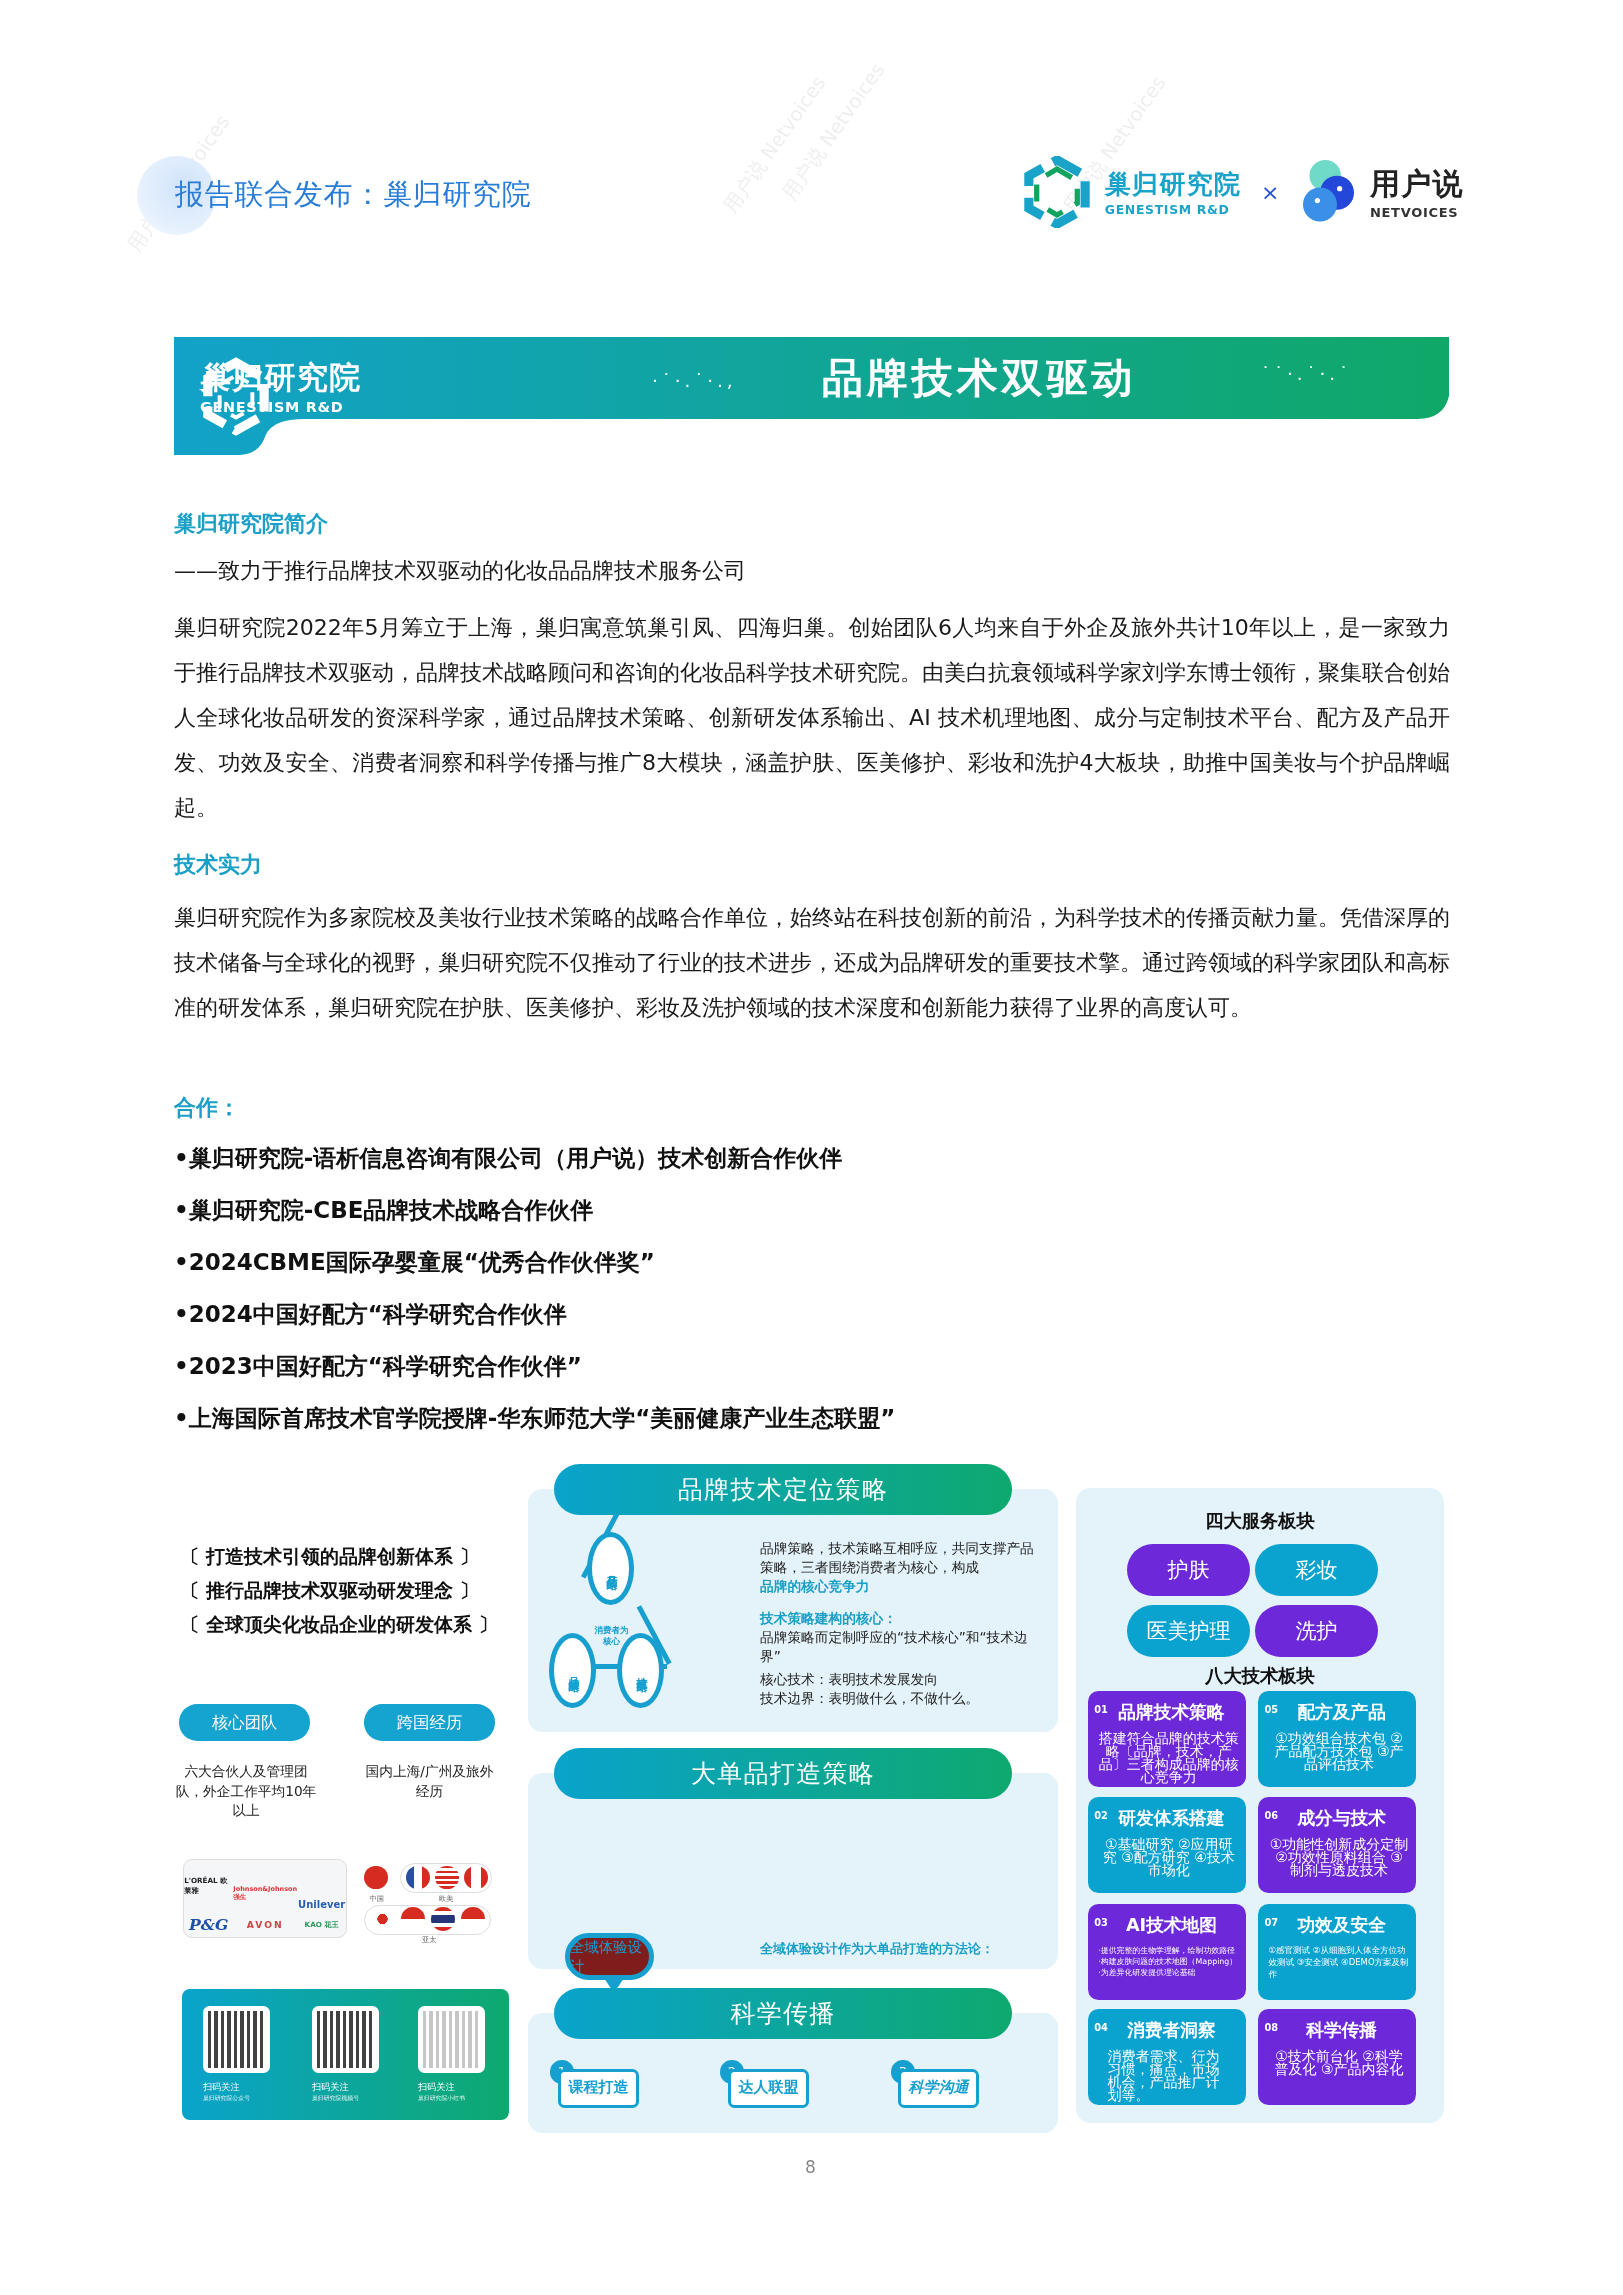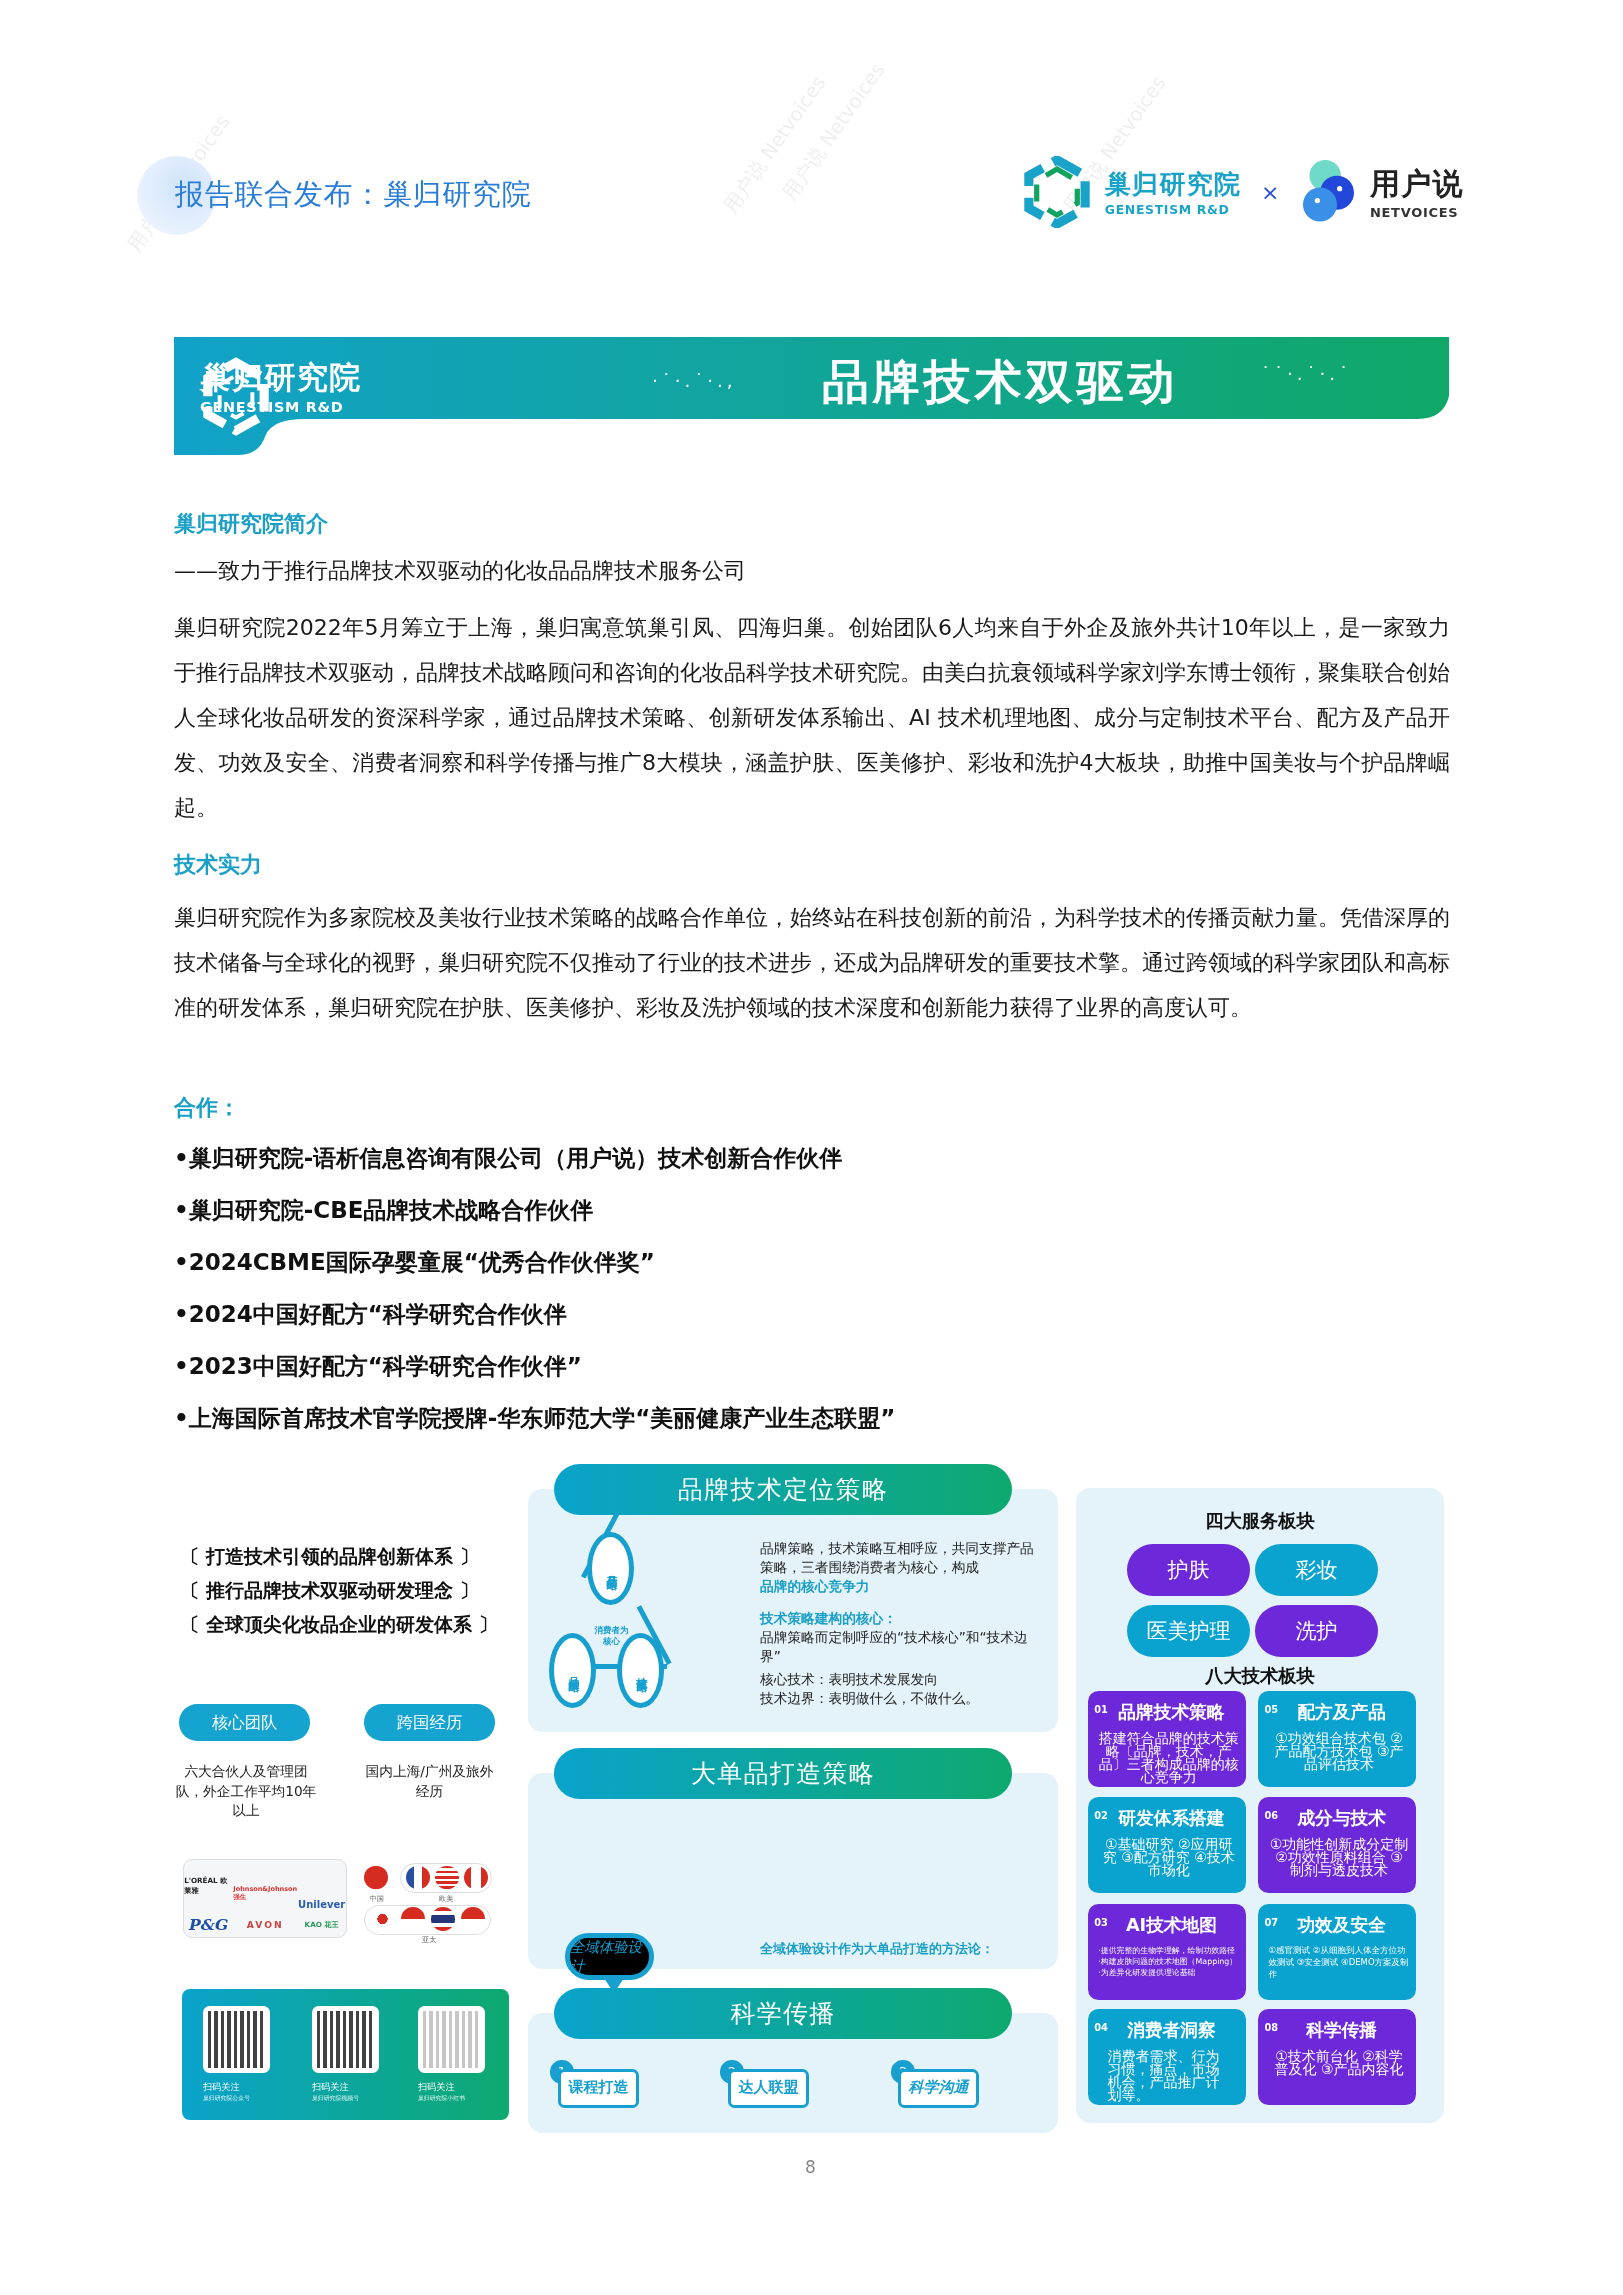--- a/index.html
+++ b/index.html
@@ -19,21 +19,21 @@
   .nv-mark { width: 59px; height: 72px; position: relative; }
   .nv-text .cn { font-size: 30px; color: #222; font-weight: bold; font-family: "DejaVu Serif", serif; }
   .nv-text .en { font-size: 13px; color: #333; letter-spacing: 0.7px; }
 
   
   .banner { position: absolute; left: 174px; top: 337px; width: 1275px; height: 118px; }
   .banner svg { position: absolute; left: 0; top: 0; }
   .banner-logo { position: absolute; left: 26px; top: 19.6px; display: flex; align-items: center; gap: 13px; }
   .banner-logo .cn { font-size: 31px; color: #fff; font-weight: bold; letter-spacing: 1.3px; }
   .banner-logo .en { font-size: 14.4px; color: #fff; letter-spacing: 0.7px; font-weight: bold; }
-  .banner-title { position: absolute; left: 648px; top: 14.4px; font-size: 47px; color: #fff; font-weight: bold; letter-spacing: 3.9px; }
+  .banner-title { position: absolute; left: 648px; top: 14.4px; font-size: 41px; color: #fff; font-weight: bold; letter-spacing: 3.9px; }
   .dots { position: absolute; color: #fff; font-size: 18.3px; letter-spacing: 3.9px; }
 
   
   .section-h { position: absolute; left: 174px; font-size: 22px; color: #1a9fc6; font-weight: bold; }
   .para { position: absolute; left: 174px; width: 1276px; font-size: 22px; line-height: 45px; color: #1a1a1a; text-align: justify; }
   .subtitle { position: absolute; left: 174px; top: 556px; font-size: 22px; color: #1a1a1a; }
   .coop-list { position: absolute; left: 174px; top: 1139px; list-style: none; }
   .coop-list li { font-size: 23px; font-weight: bold; height: 52px; line-height: 39px; color: #111; }
 
   
@@ -64,21 +64,21 @@
   
   .mid { position: absolute; left: 524px; top: 1447px; width: 537px; height: 687px; }
   .mid-panel { position: absolute; left: 3.9px; width: 530px; background: #e4f3fa; border-radius: 14.4px; }
   .mid-head { position: absolute; left: 30px; width: 458px; height: 51px; border-radius: 25.5px;
     background: linear-gradient(90deg, #0aa3cc, #0ea96f); color: #fff; font-size: 25px; text-align: center; line-height: 51px; letter-spacing: 1.3px; }
   .circle { position: absolute; border: 5.9px solid #169fcf; border-radius: 50%; background: #fff; display: flex; align-items: center; justify-content: center; }
   .vtext { writing-mode: vertical-rl; color: #169fcf; font-weight: bold; font-size: 11px; letter-spacing: 1.3px; }
   .m-text { position: absolute; left: 236px; font-size: 13.7px; line-height: 19px; color: #222; width: 281px; }
   .m-text .hl { color: #1a9fc6; font-weight: bold; }
   .m-conn { position: absolute; background: #169fcf; }
-  .ovalbox { position: absolute; border: 5.2px solid #169fcf; background: #000000; display: flex; align-items: center; justify-content: center; color: #169fcf; font-style: italic; }
+  .ovalbox { position: absolute; border: 5.2px solid #169fcf; background: #7f1d1d; display: flex; align-items: center; justify-content: center; color: #169fcf; }
   .step-card { position: absolute; top: 622px; width: 81px; height: 39px; border: 3.9px solid #169fcf; border-radius: 6.5px; background: #fff;
     color: #169fcf; font-weight: bold; font-size: 15px; text-align: center; line-height: 31px; }
   .step-num { position: absolute; top: 613px; width: 23.6px; height: 23.6px; border-radius: 50%; background: #169fcf; color: #fff; font-size: 13px; text-align: center; line-height: 23.6px; }
 
   
   .right { position: absolute; left: 1076px; top: 1488px; width: 368px; height: 635px; background: #e4f3fa; border-radius: 14.4px; }
   .r-title { position: absolute; left: 0; width: 100%; text-align: center; font-size: 18.3px; font-weight: bold; color: #111; }
   .svc { position: absolute; width: 123px; height: 52px; border-radius: 26px; color: #fff; font-size: 21px; text-align: center; line-height: 52px; }
   .g { background: #6d28d9; } .b { background: #0aa3cf; }
   .tech { position: absolute; width: 158px; height: 96px; border-radius: 10.5px; color: #fff; }

